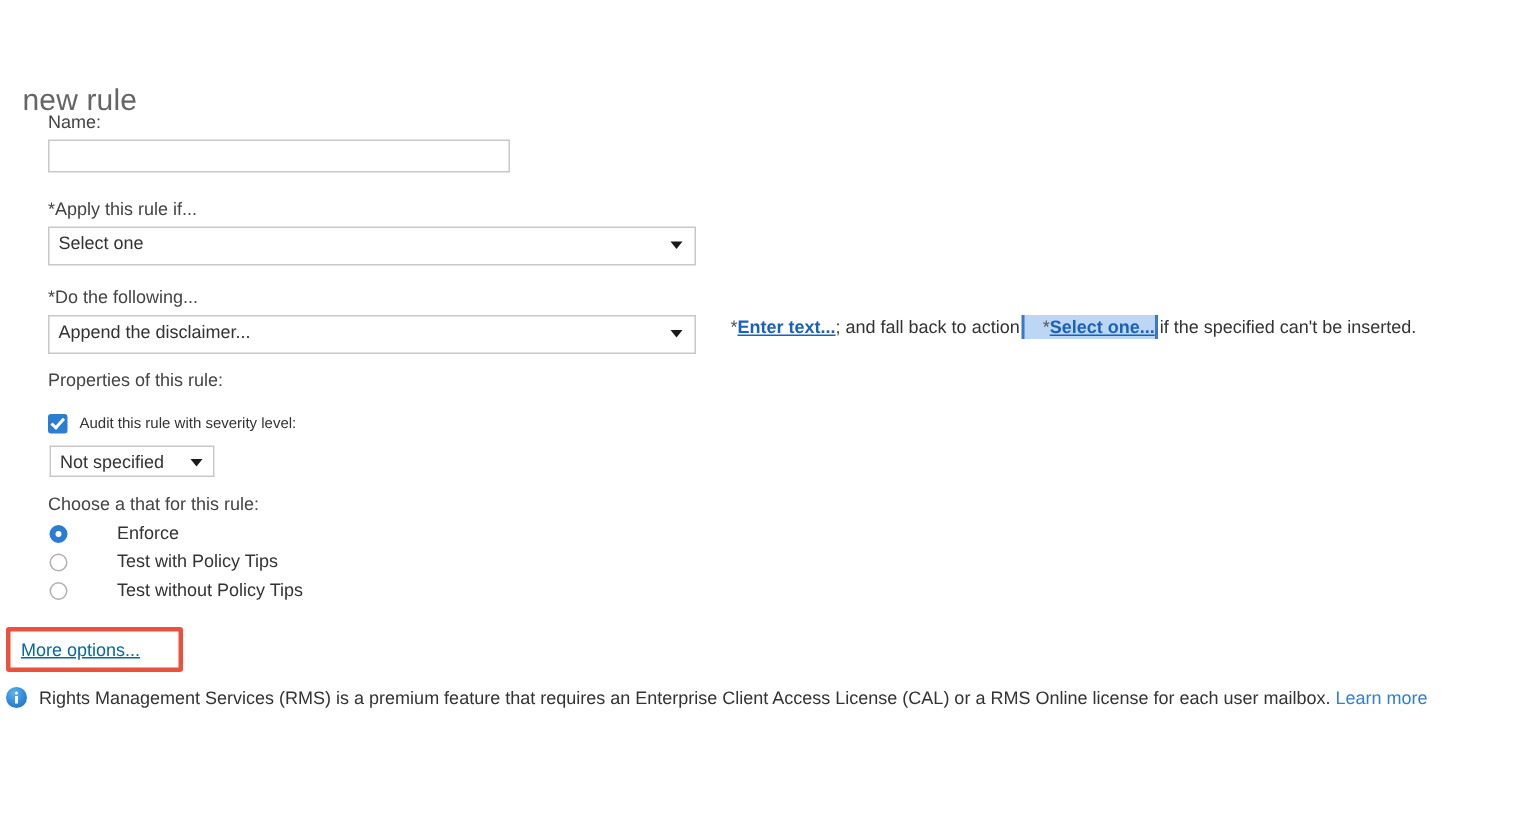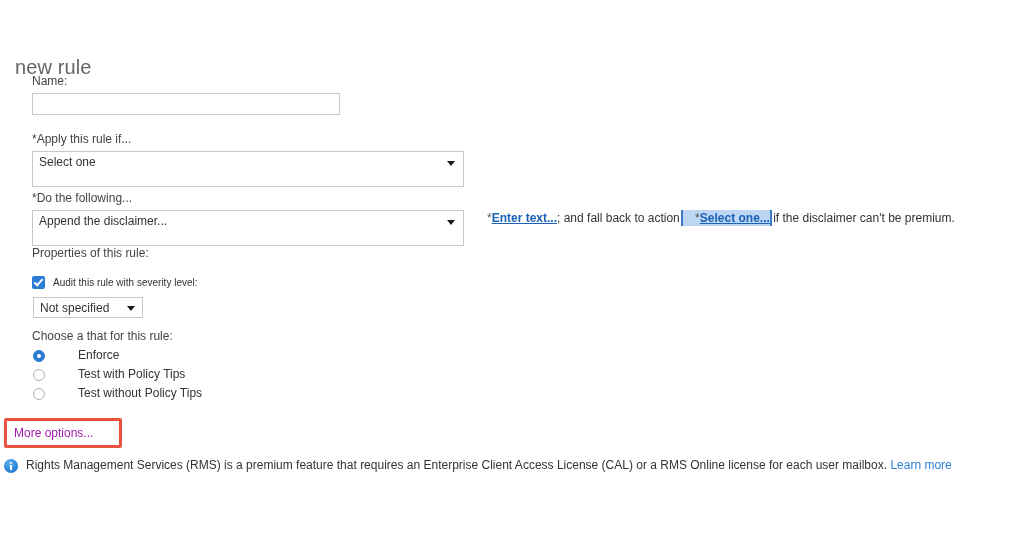--- a/index.html
+++ b/index.html
@@ -87,21 +87,21 @@
     position: absolute;
     left: 32px;
     top: 117px;
     width: 440px;
   }
 
   .combo {
     box-sizing: border-box;
     position: relative;
     width: 432px;
-    height: 36px;
+    height: 26px;
     border: 1px solid #c8c8c8;
     background: #ffffff;
     cursor: default;
   }
   .combo .combo-value {
     position: absolute;
     left: 6px;
     top: 3px;
     font-size: 12px;
     color: #333333;
@@ -281,33 +281,34 @@
     padding: 5px 7px 6px 7px;
     border: 3px solid #e8523f;
     border-radius: 2px;
     background: transparent;
     box-sizing: border-box;
     width: 118px;
     height: 30px;
   }
   .more-options-link {
     font-size: 12px;
-    color: #a21caf;
+    color: #0369a1;
     line-height: 15px;
     cursor: pointer;
     white-space: nowrap;
+    text-decoration: underline;
   }
 
   
   .info-bar {
     position: absolute;
     left: 4px;
     top: 457px;
     display: flex;
-    align-items: center;
+    align-items: flex-start;
     white-space: nowrap;
   }
   .info-icon {
     width: 14px;
     height: 14px;
     border-radius: 50%;
     background: radial-gradient(circle at 40% 30%, #5fb4ef 0%, #2f87d8 55%, #1d6dba 100%);
     position: relative;
     flex: 0 0 auto;
     margin-top: 1px;
@@ -400,21 +401,21 @@
       </div>
       <div class="radio-row">
         <span class="radio"></span>
         <span class="radio-label">Test without Policy Tips</span>
       </div>
     </div>
 
   </div>
 
   <div class="action-sentence">
-    <span class="star">*</span><span class="link-blue-u">Enter text...</span><span>; and fall back to action </span><span class="sel-highlight"><span class="star">*</span><span class="link-blue-u">Select one...</span></span><span> if the disclaimer can't be premium.</span>
+    <span class="star">*</span><span class="link-blue-u">Enter text...</span><span>; and fall back to action </span><span class="sel-highlight"><span class="star">*</span><span class="link-blue-u">Select one...</span></span><span> if the specified can't be inserted.</span>
   </div>
 
   <div class="more-options-wrap">
     <span class="more-options-link">More options...</span>
   </div>
 
   <div class="info-bar">
     <span class="info-icon"></span>
     <span class="info-text"><span>Rights Management Services (RMS) is a premium feature that requires an Enterprise Client Access License (CAL) or a RMS Online license for each user mailbox.</span> <span class="learn-more">Learn more</span></span>
   </div>

